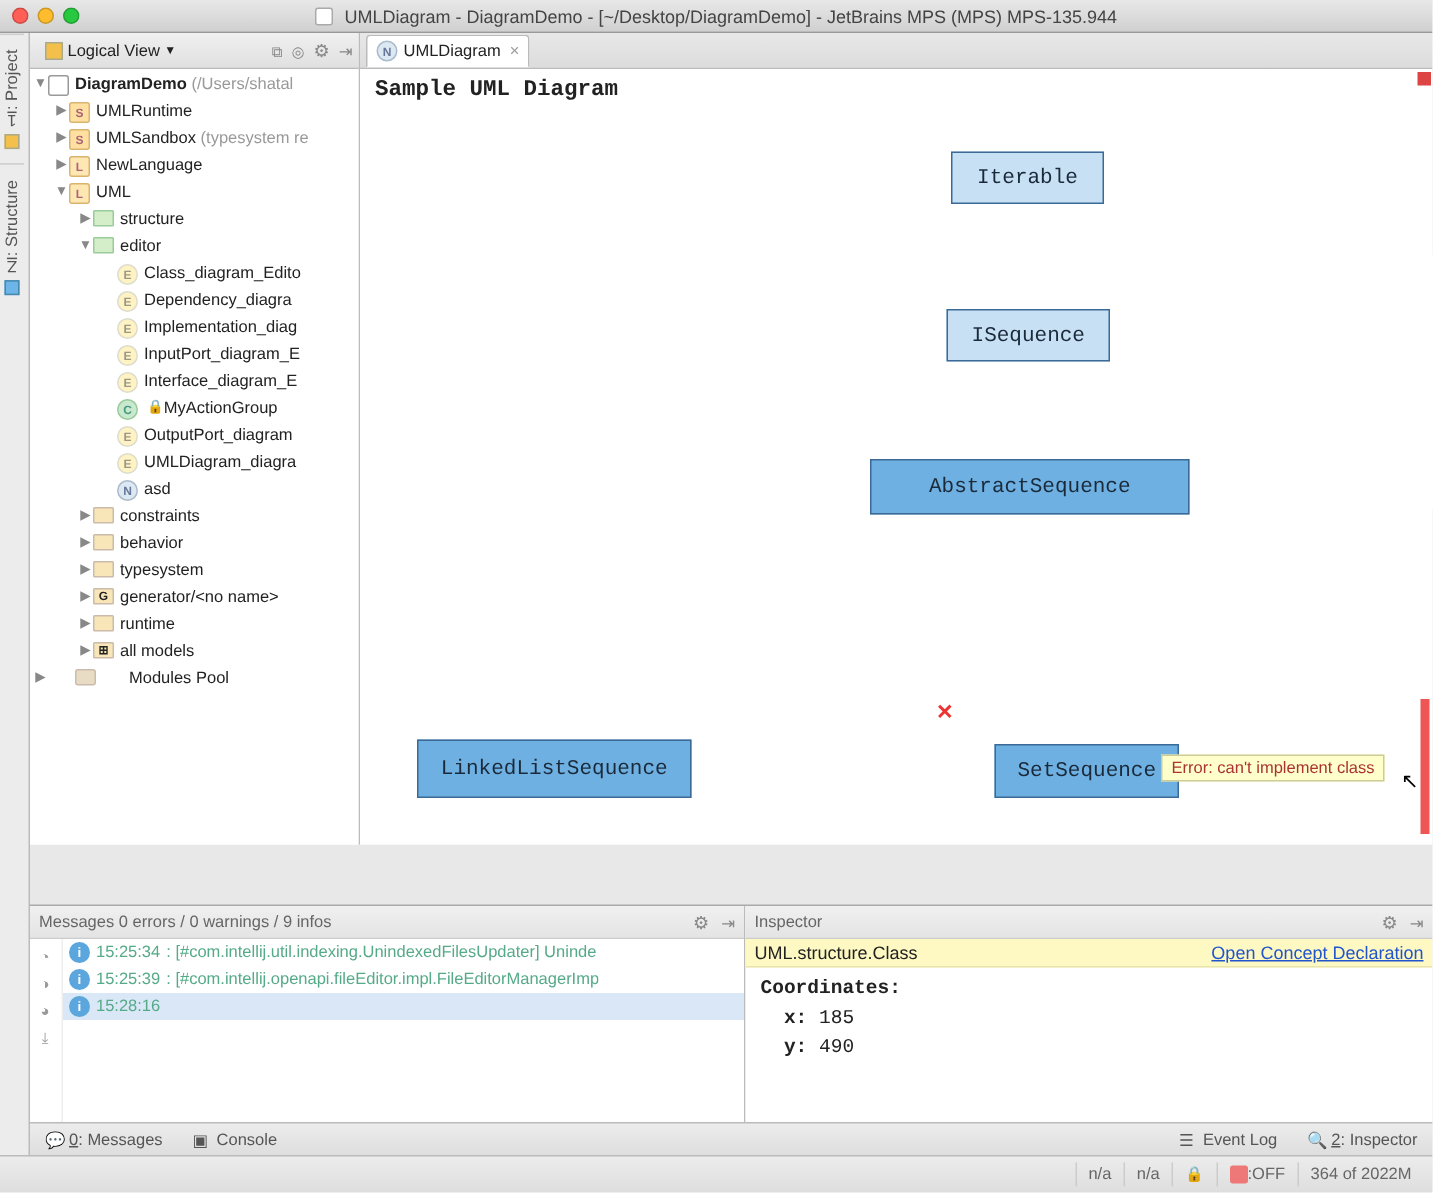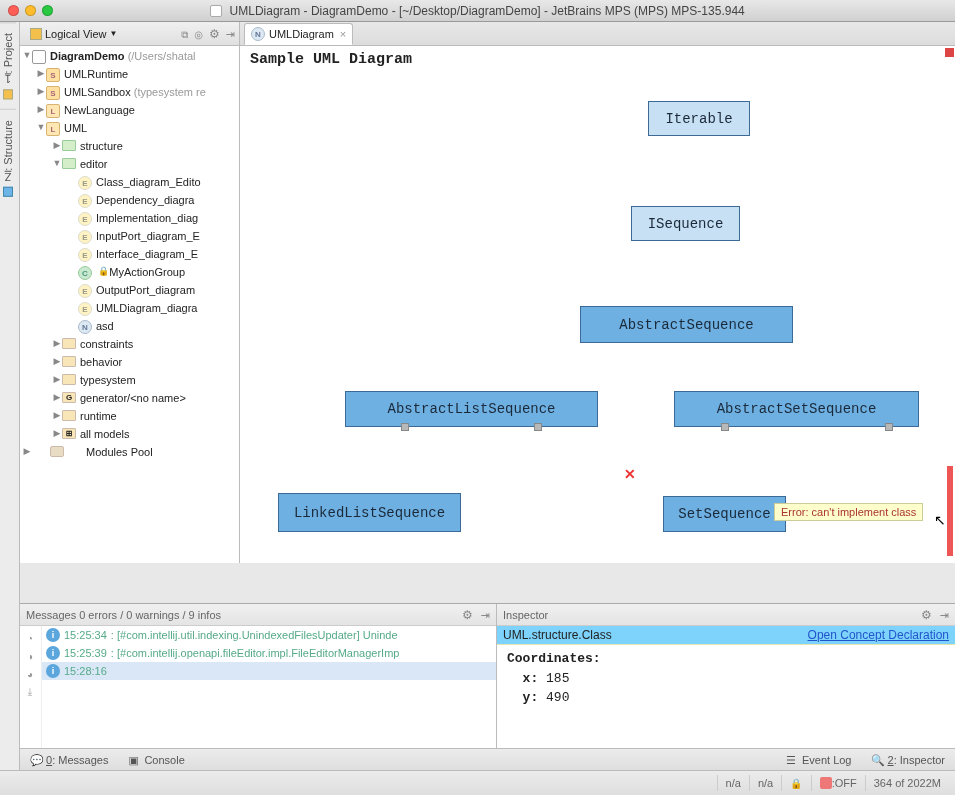--- a/index.html
+++ b/index.html
@@ -93,21 +93,21 @@
   .msg-row { display:flex; align-items:center; height:18px; padding-left:4px;}
   .msg-icon { width:14px; height:14px; border-radius:7px; background:#5aa6dd; color:#fff; font-size:9px; display:flex; align-items:center; justify-content:center; margin-right:4px; font-weight:bold;}
   .msg-time { color:#5a8; }
   .msg-text { color:#5a8; margin-left:4px; overflow:hidden; text-overflow:ellipsis; white-space:nowrap;}
   .msg-left-icons { width:22px; display:flex; flex-direction:column; gap:2px; padding:4px 2px; border-right:1px solid #eee;}
   .msg-body { display:flex; flex:1; min-height:0;}
   .msg-rows { flex:1; overflow:hidden;}
   .mini-icon { width:16px; height:16px; display:flex; align-items:center; justify-content:center; font-size:10px; color:#999; cursor:pointer;}
   
   .insp-body { flex:1; overflow:hidden; }
-  .insp-class-line { background:#7dd3fc; padding:2px 6px; border-bottom:1px solid #e8e4b0; display:flex; font-size:12px;}
+  .insp-class-line { background:#fef9c3; padding:2px 6px; border-bottom:1px solid #e8e4b0; display:flex; font-size:12px;}
   .insp-class-line .link { margin-left:auto; color:#2255cc; text-decoration:underline; cursor:pointer;}
   .insp-code { font-family:"Courier New",monospace; font-size:13px; padding:4px 10px; line-height:1.5;}
   .insp-code b { font-weight:bold;}
   
   
   .bottom-tabs { height:22px; background:linear-gradient(#ececec,#dedede); border-top:1px solid #bbb; display:flex; align-items:center; font-size:11px; color:#555;}
   .btab { padding:0 10px; display:flex; align-items:center; gap:4px; cursor:pointer; height:100%;}
   .btab .uline { text-decoration:underline;}
   .btab-icon { width:12px; height:12px; display:inline-block;}
   .spacer-flex { flex:1;}
@@ -293,39 +293,29 @@
             <polyline points="164,381 164,440 140,440 140,447"></polyline>
             <polyline points="304,381 304,510 304,520 285,520 285,537"></polyline>
             <polyline points="418,381 418,425 390,425"></polyline>
             <polyline points="390,425 107,425 107,447"></polyline>
             <polyline points="484,380 484,450"></polyline>
             <polyline points="650,381 650,520 585,520 585,555"></polyline>
             <polyline points="217,486 217,520 227,520 227,537"></polyline>
             <polyline points="478,486 478,520 335,520 335,537"></polyline>
           </svg>
 
-          <div class="uml-box light" style="left:408px; top:55px; width:102px; height:35px;">
+          <div class="uml-box light" style="left:394px; top:55px; width:102px; height:35px;">
               <span>Iterable</span>
             </div>
           <div class="uml-box light" style="left:391px; top:160px; width:109px; height:35px;">
               <span>ISequence</span>
             </div>
           <div class="uml-box" style="left:340px; top:260px; width:213px; height:37px;">
               <span>AbstractSequence</span>
             </div>
-          <div class="uml-box" style="left:105px; top:345px; width:253px; height:36px;">
-              <span>AbstractListSequence</span>
-            <div class="conn-handle" style="left:55px; bottom:-5px;"></div>
-            <div class="conn-handle" style="right:55px; bottom:-5px;"></div>
-          </div>
-          <div class="uml-box" style="left:434px; top:345px; width:245px; height:36px;">
-              <span>AbstractSetSequence</span>
-            <div class="conn-handle" style="left:46px; bottom:-5px;"></div>
-            <div class="conn-handle" style="right:25px; bottom:-5px;"></div>
-          </div>
           <div class="uml-box" style="left:38px; top:447px; width:183px; height:39px;">
               <span>LinkedListSequence</span>
             </div>
           <div class="uml-box" style="left:423px; top:450px; width:123px; height:36px;">
               <span>SetSequence</span>
             </div>
           <div class="uml-box" style="left:498px; top:540px; width:188px; height:35px;">
               <span>SortedSetSequence</span>
             </div>
 

